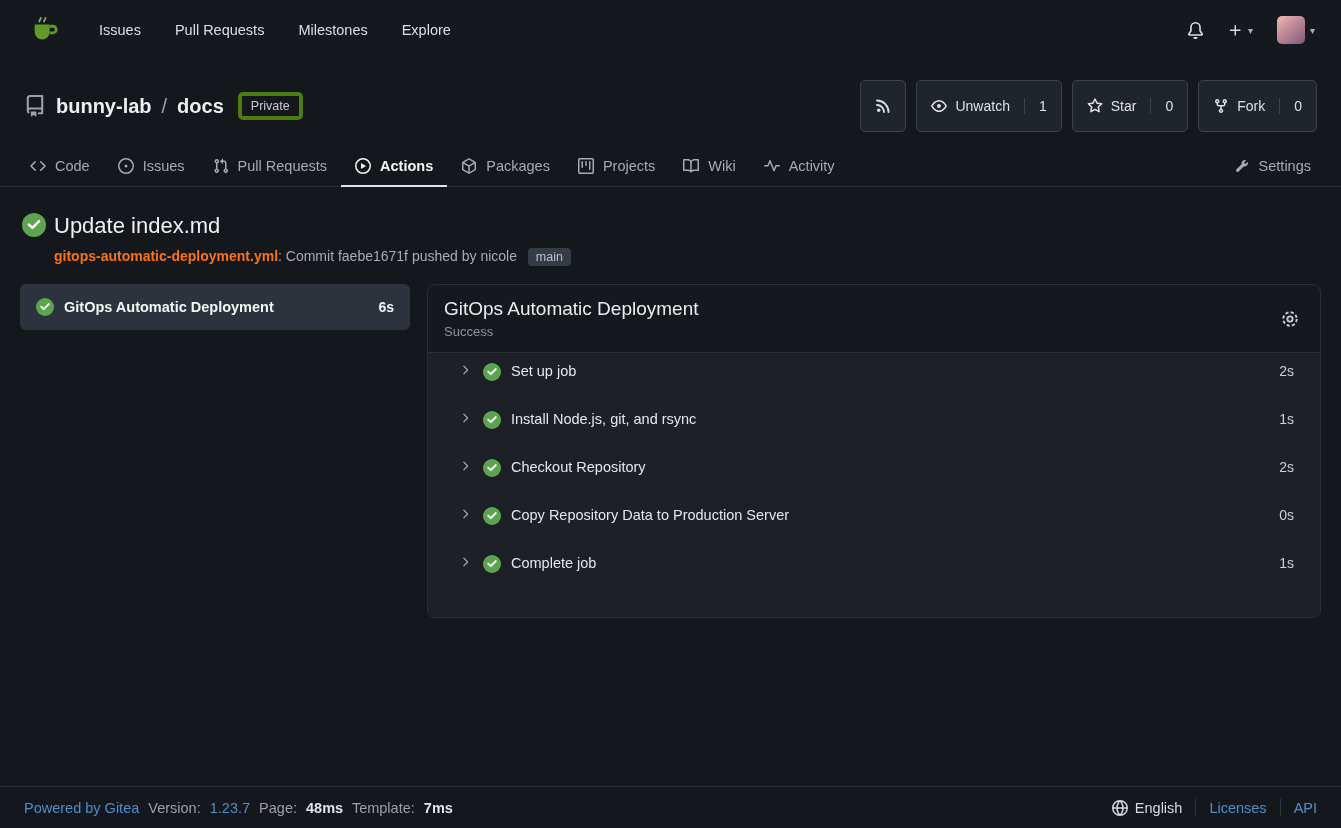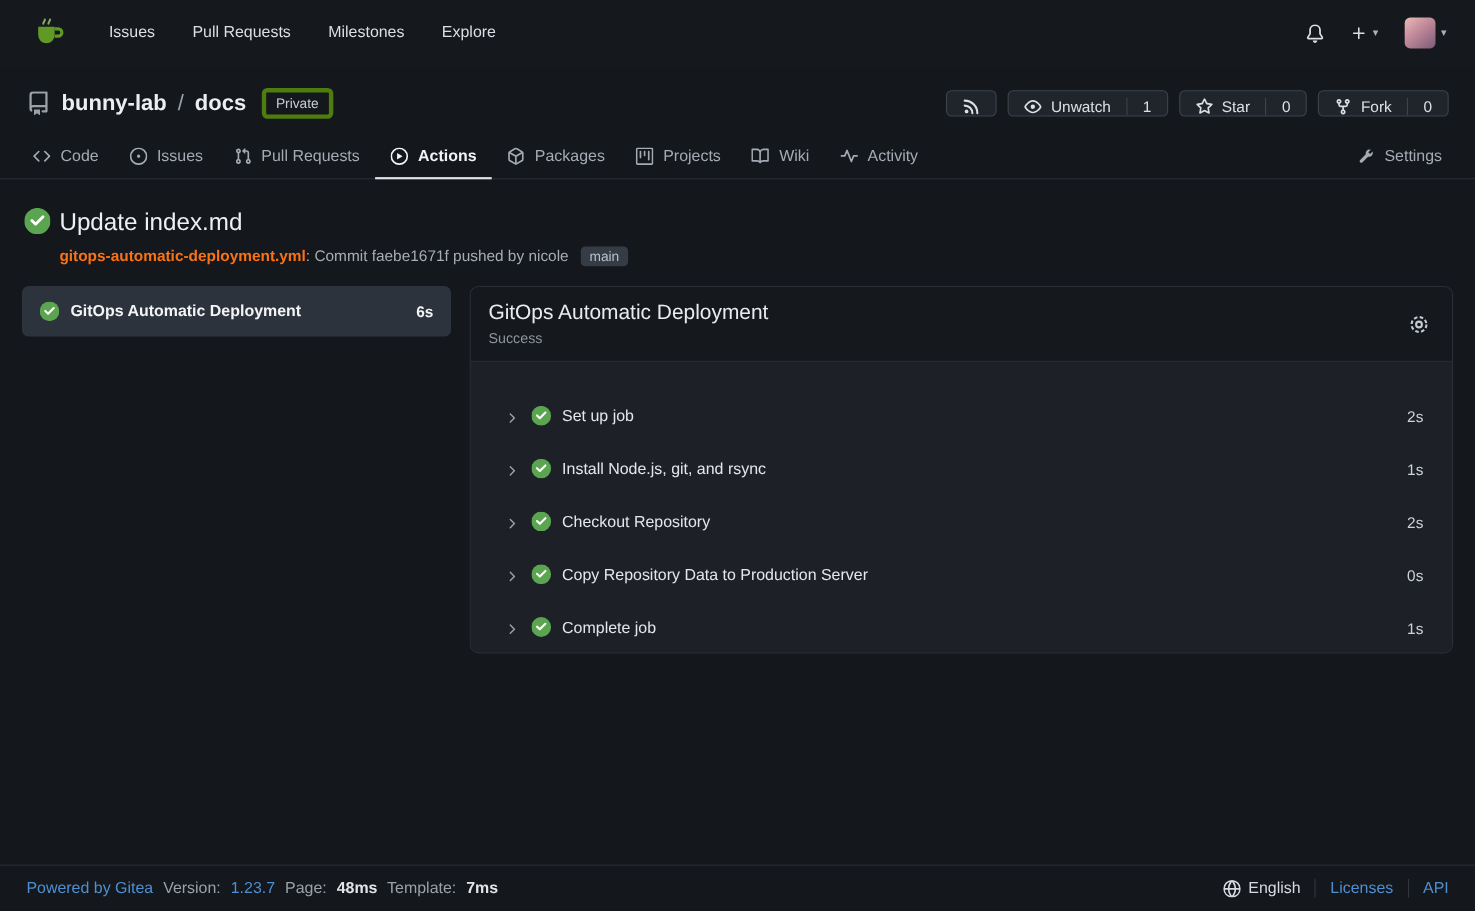--- a/index.html
+++ b/index.html
@@ -22,21 +22,21 @@
   .caret { font-size: 10px; color: #aab1b9; }
   .avatar { width: 28px; height: 28px; border-radius: 5px;
     background: linear-gradient(140deg, #e8bcb4 0%, #c68d9d 40%, #7b5a77 100%); }
 
   
   .repo-header { display: flex; align-items: center; padding: 20px 24px 4px; flex-shrink: 0; }
   .repo-title { display: flex; align-items: center; gap: 10px; font-size: 20px; color: #9aa1a9; }
   .repo-title .part { color: #eceff2; font-weight: 600; }
   .badge-private { border: 4px solid #4d7c0f; border-radius: 5px; padding: 3px 9px; font-size: 12.5px; color: #c6ccd3; margin-left: 4px; }
   .repo-actions { margin-left: auto; display: flex; gap: 10px; }
-  .btn { display: flex; align-items: flex-end; background: #20252b; border: 1px solid #3d434c; border-radius: 5px; height: 24px; color: #dce0e5; overflow: hidden; }
+  .btn { display: flex; align-items: center; background: #20252b; border: 1px solid #3d434c; border-radius: 5px; height: 52px; color: #dce0e5; overflow: hidden; }
   .btn .seg { display: flex; align-items: center; gap: 8px; padding: 0 14px; }
   .btn .count { border-left: 1px solid #3d434c; padding: 0 14px; display: flex; align-items: center; }
 
   
   .tabs { display: flex; align-items: stretch; padding: 0 16px; border-bottom: 1px solid #2a2f36; margin-top: 10px; flex-shrink: 0; }
   .tab { display: flex; align-items: center; gap: 9px; padding: 12px 14px 11px; color: #a4abb4; font-size: 14.5px; border-bottom: 2px solid transparent; margin-bottom: -1px; }
   .tab svg { fill: currentColor; }
   .tab.active { color: #f2f4f6; border-bottom-color: #dfe3e7; font-weight: 600; }
   .tab-settings { margin-left: auto; }
 
@@ -54,21 +54,21 @@
   .jobs-sidebar { width: 390px; flex-shrink: 0; }
   .job-item { display: flex; align-items: center; gap: 10px; padding: 0 16px; height: 46px; border-radius: 6px; background: #2d333c; }
   .job-name { color: #f2f4f6; font-weight: 600; font-size: 14.5px; }
   .job-duration { margin-left: auto; color: #f2f4f6; font-weight: 600; }
   .job-card { flex: 1; border: 1px solid #2a2f36; border-radius: 8px; background: #15181d; overflow: hidden; }
   .card-header { display: flex; align-items: center; padding: 13px 20px 13px 16px; border-bottom: 1px solid #2a2f36; }
   .card-title { font-size: 19px; color: #e9ecef; font-weight: 500; }
   .card-status { font-size: 13px; color: #8d949c; margin-top: 4px; }
   .card-gear { margin-left: auto; color: #c7ccd2; display: flex; }
   .steps { background: #1d2127; padding: 10px 0 14px; }
-  .step { display: flex; align-items: flex-end; height: 48px; padding: 0 26px 0 30px; }
+  .step { display: flex; align-items: flex-start; height: 48px; padding: 0 26px 0 30px; }
   .step-chevron { color: #9aa1a9; }
   .step-check { margin-left: 11px; }
   .step-name { margin-left: 10px; color: #e4e7ea; font-size: 14.5px; }
   .step-duration { margin-left: auto; color: #cdd2d8; font-size: 14px; }
 
   
   .footer { height: 42px; border-top: 1px solid #2a2f36; display: flex; align-items: center; padding: 0 24px; color: #9aa1a9; font-size: 14.5px; flex-shrink: 0; }
   .footer-left > * { margin-right: 5px; }
   .footer a.link { color: #4e8fd0; }
   .footer b { color: #e1e5e9; font-weight: 700; }

